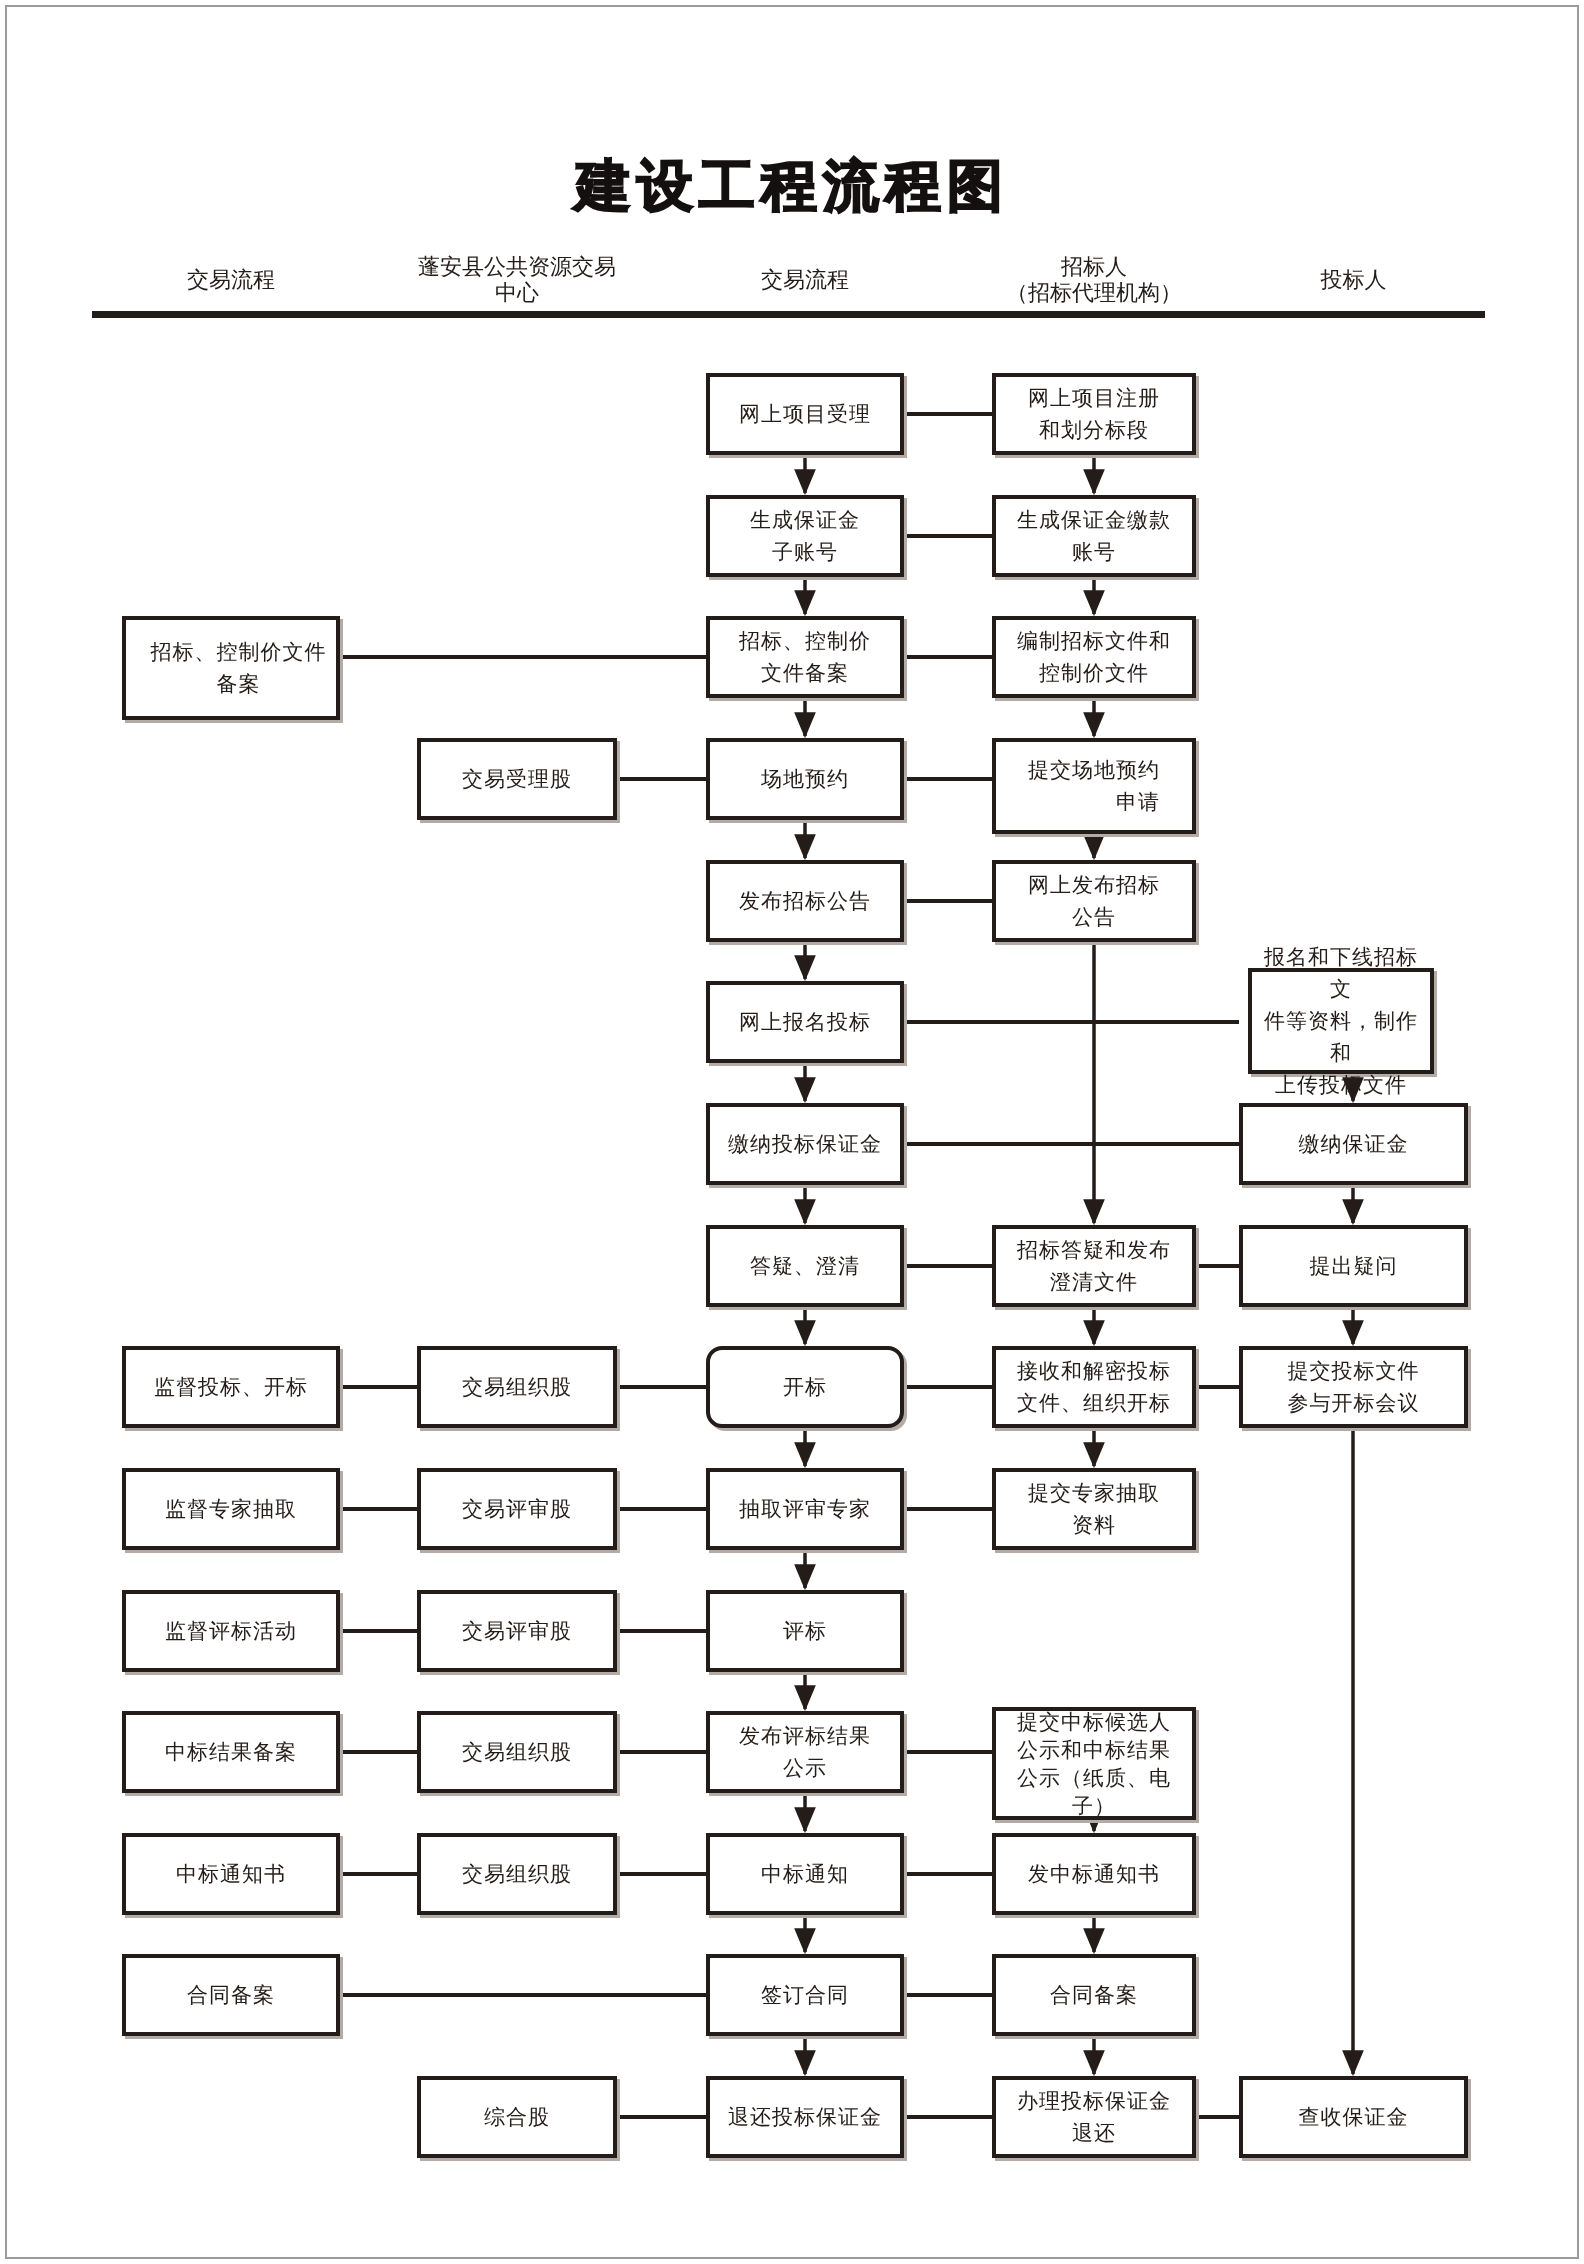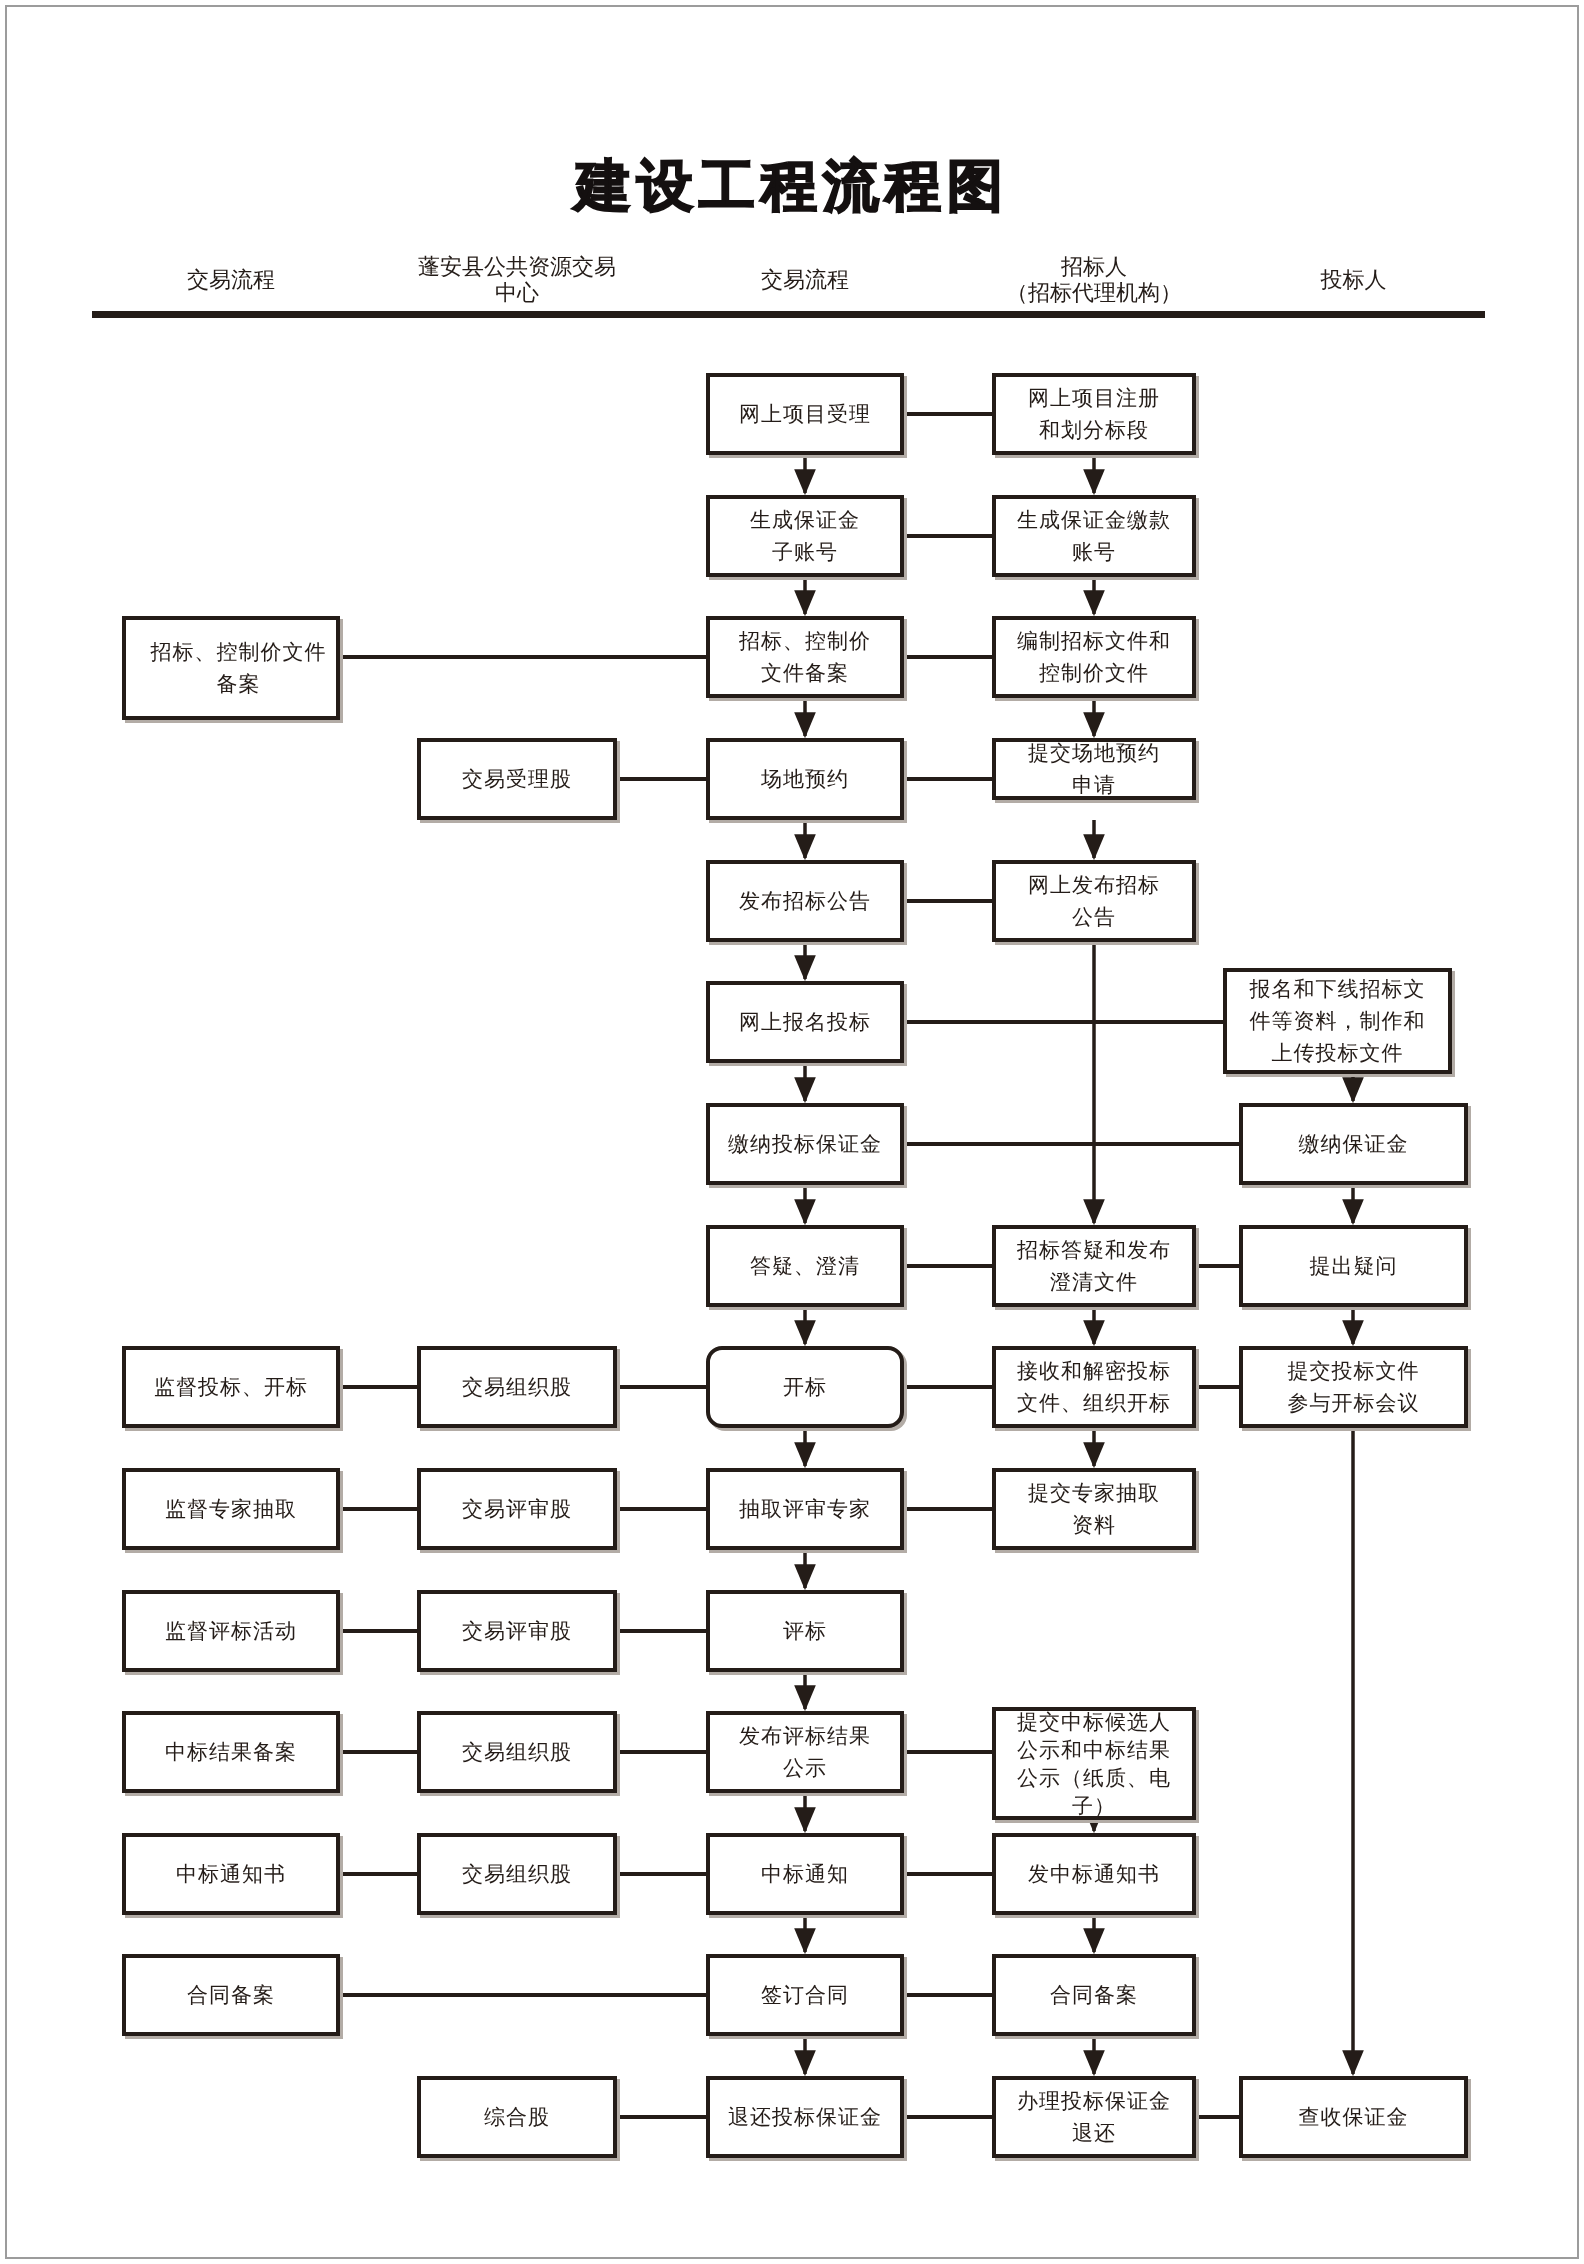--- a/index.html
+++ b/index.html
@@ -159,29 +159,29 @@
 
   <div class="box" style="left:122px;top:616px;width:218px;height:104px;padding-left:19px;">招标、控制价文件
 备案</div>
   <div class="box" style="left:706px;top:616px;width:198px;height:82px;">招标、控制价
 文件备案</div>
   <div class="box" style="left:992px;top:616px;width:204px;height:82px;">编制招标文件和
 控制价文件</div>
 
   <div class="box" style="left:417px;top:738px;width:200px;height:82px;">交易受理股</div>
   <div class="box" style="left:706px;top:738px;width:198px;height:82px;">场地预约</div>
-  <div class="box" style="left:992px;top:738px;width:204px;height:62px;">提交场地预约
+  <div class="box" style="left:992px;top:738px;width:204px;height:96px;text-align:right;">提交场地预约
 申请</div>
 
   <div class="box" style="left:706px;top:860px;width:198px;height:82px;">发布招标公告</div>
   <div class="box" style="left:992px;top:860px;width:204px;height:82px;">网上发布招标
 公告</div>
 
   <div class="box" style="left:706px;top:981px;width:198px;height:82px;">网上报名投标</div>
-  <div class="box" style="left:1223px;top:968px;width:229px;height:106px;font-family:Liberation Serif, serif;">报名和下线招标文
+  <div class="box" style="left:1248px;top:968px;width:186px;height:106px;font-family:Liberation Serif, serif;">报名和下线招标文
 件等资料，制作和
 上传投标文件</div>
 
   <div class="box" style="left:706px;top:1103px;width:198px;height:82px;">缴纳投标保证金</div>
   <div class="box" style="left:1239px;top:1103px;width:229px;height:82px;">缴纳保证金</div>
 
   <div class="box" style="left:706px;top:1225px;width:198px;height:82px;">答疑、澄清</div>
   <div class="box" style="left:992px;top:1225px;width:204px;height:82px;">招标答疑和发布
 澄清文件</div>
   <div class="box" style="left:1239px;top:1225px;width:229px;height:82px;">提出疑问</div>

